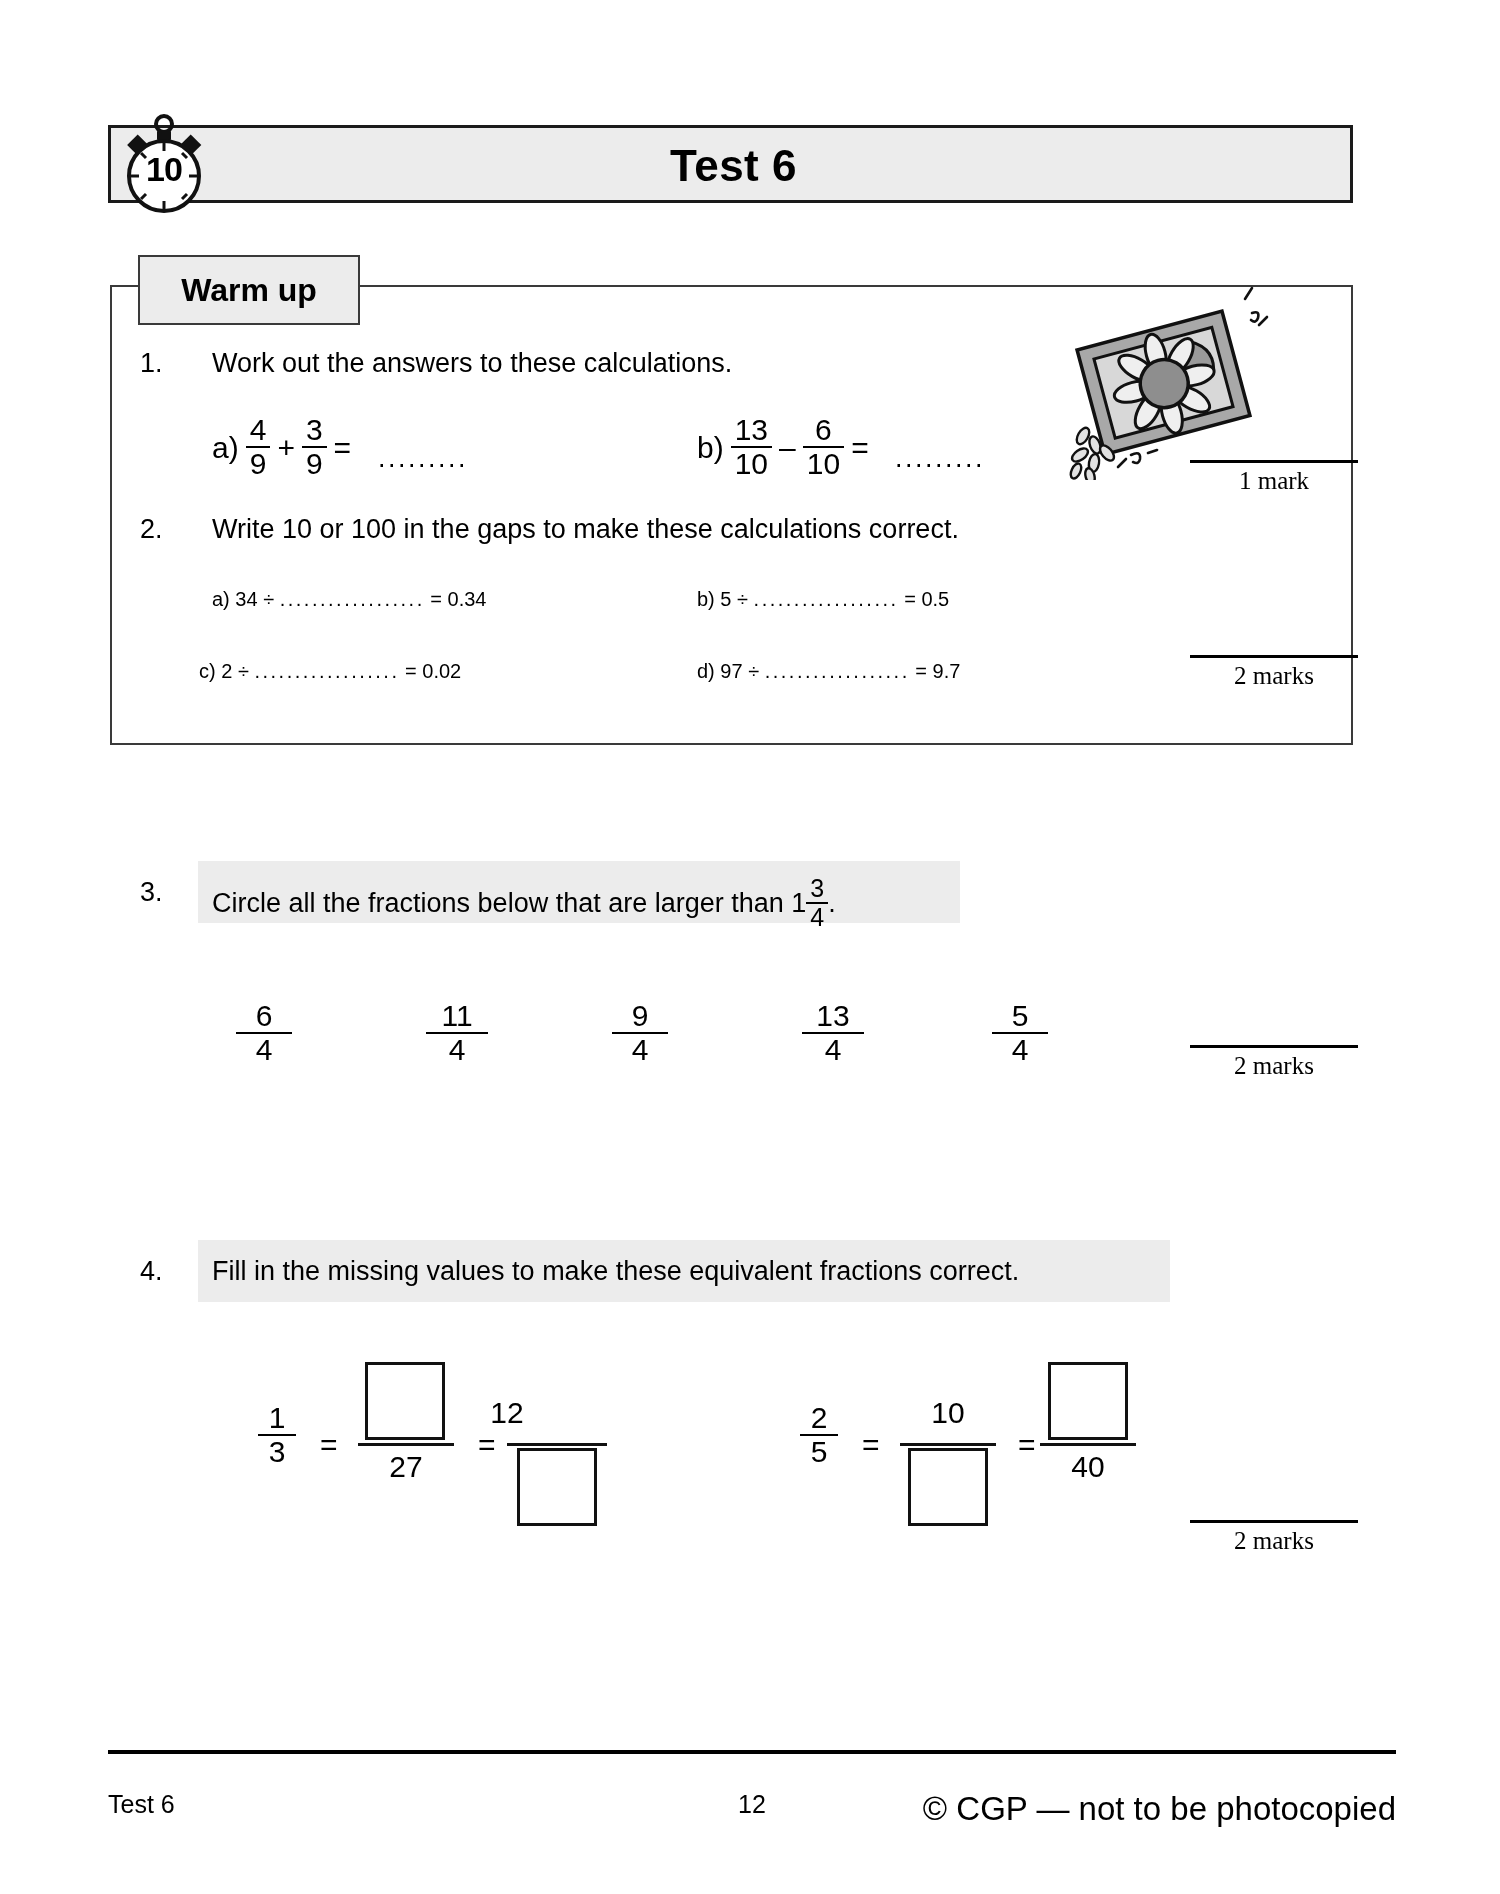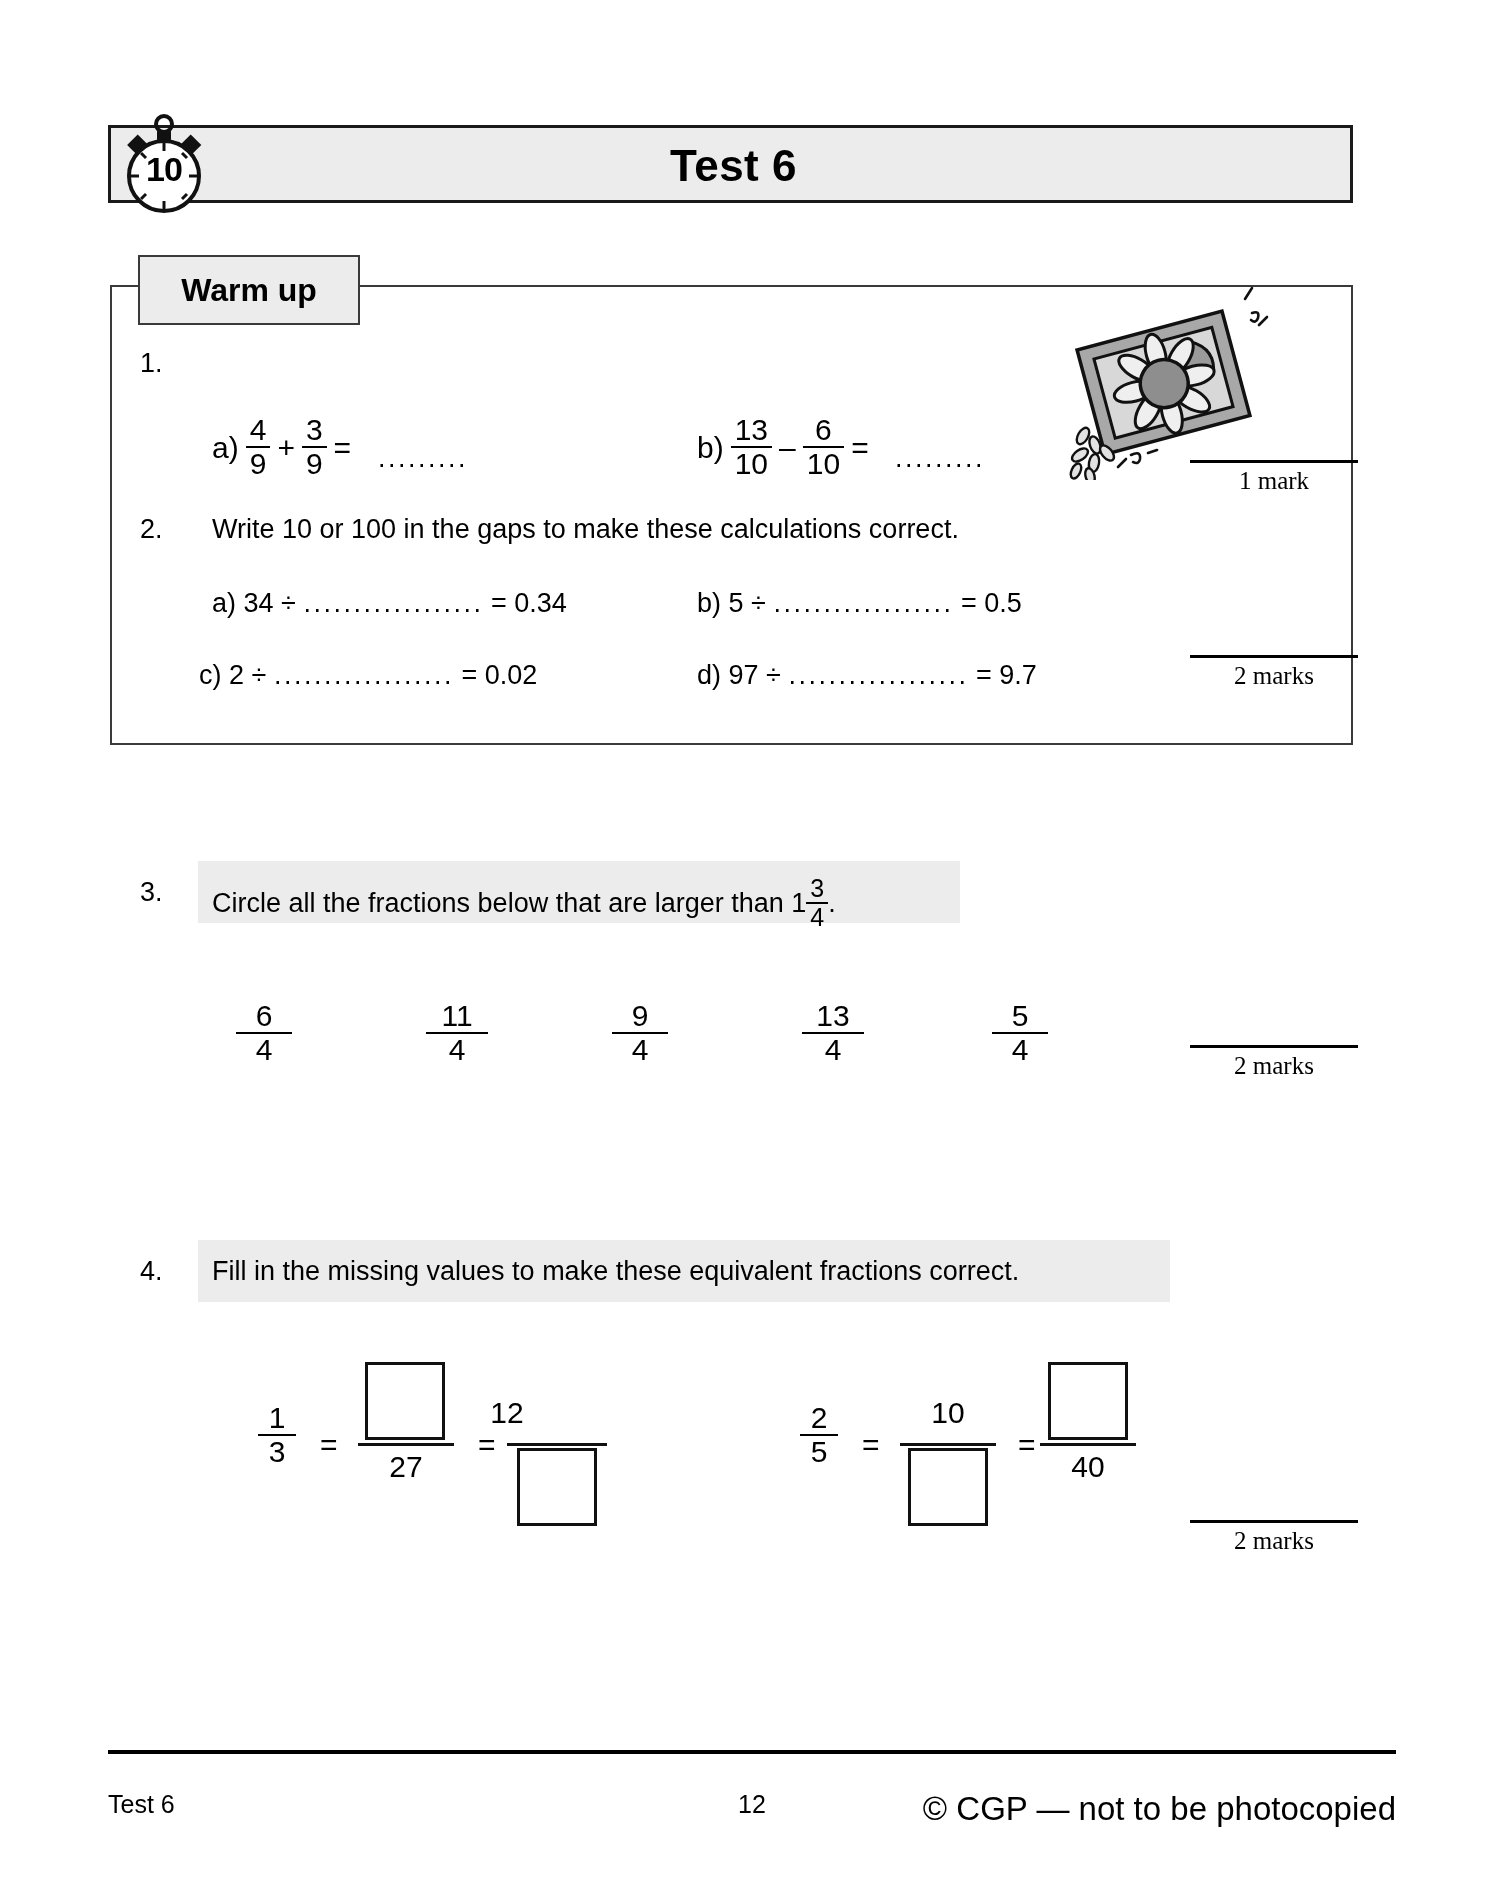--- a/index.html
+++ b/index.html
@@ -96,21 +96,21 @@
     position: absolute;
     font-size: 27px;
   }
   .qtext {
     position: absolute;
     font-size: 27px;
     white-space: nowrap;
   }
   .sub {
     position: absolute;
-    font-size: 27px;
+    font-size: 20px;
     white-space: nowrap;
   }
   .hl {
     position: absolute;
     background: #ececec;
   }
 
   
   .frac {
     display: inline-block;
@@ -249,20 +249,21 @@
         <line x1="66" y1="87" x2="71" y2="82"></line>
       </g>
     </svg>
     <div class="num">10</div>
   </div>
 
   <div class="warmup-box"></div>
   <div class="warmup-tab">Warm up</div>
 
   <div class="qnum" style="left:140px; top:348px;">1.</div>
+  <div class="qtext" style="left:212px; top:348px;">Work out the answers to these calculations.</div>
 
   <div class="inline-math" style="left:212px; top:415px;">
     <span class="op" style="padding-left:0">a)</span><span class="frac"><span class="n">4</span><span class="d">9</span></span><span class="op">+</span><span class="frac"><span class="n">3</span><span class="d">9</span></span><span class="op">=</span>
   </div>
   <div class="inline-math dots" style="left:378px; top:443px; font-size:27px;">.........</div>
 
   <div class="inline-math" style="left:697px; top:415px;">
     <span class="op" style="padding-left:0">b)</span><span class="frac"><span class="n">13</span><span class="d">10</span></span><span class="op">–</span><span class="frac"><span class="n">6</span><span class="d">10</span></span><span class="op">=</span>
   </div>
   <div class="inline-math dots" style="left:895px; top:443px; font-size:27px;">.........</div>

